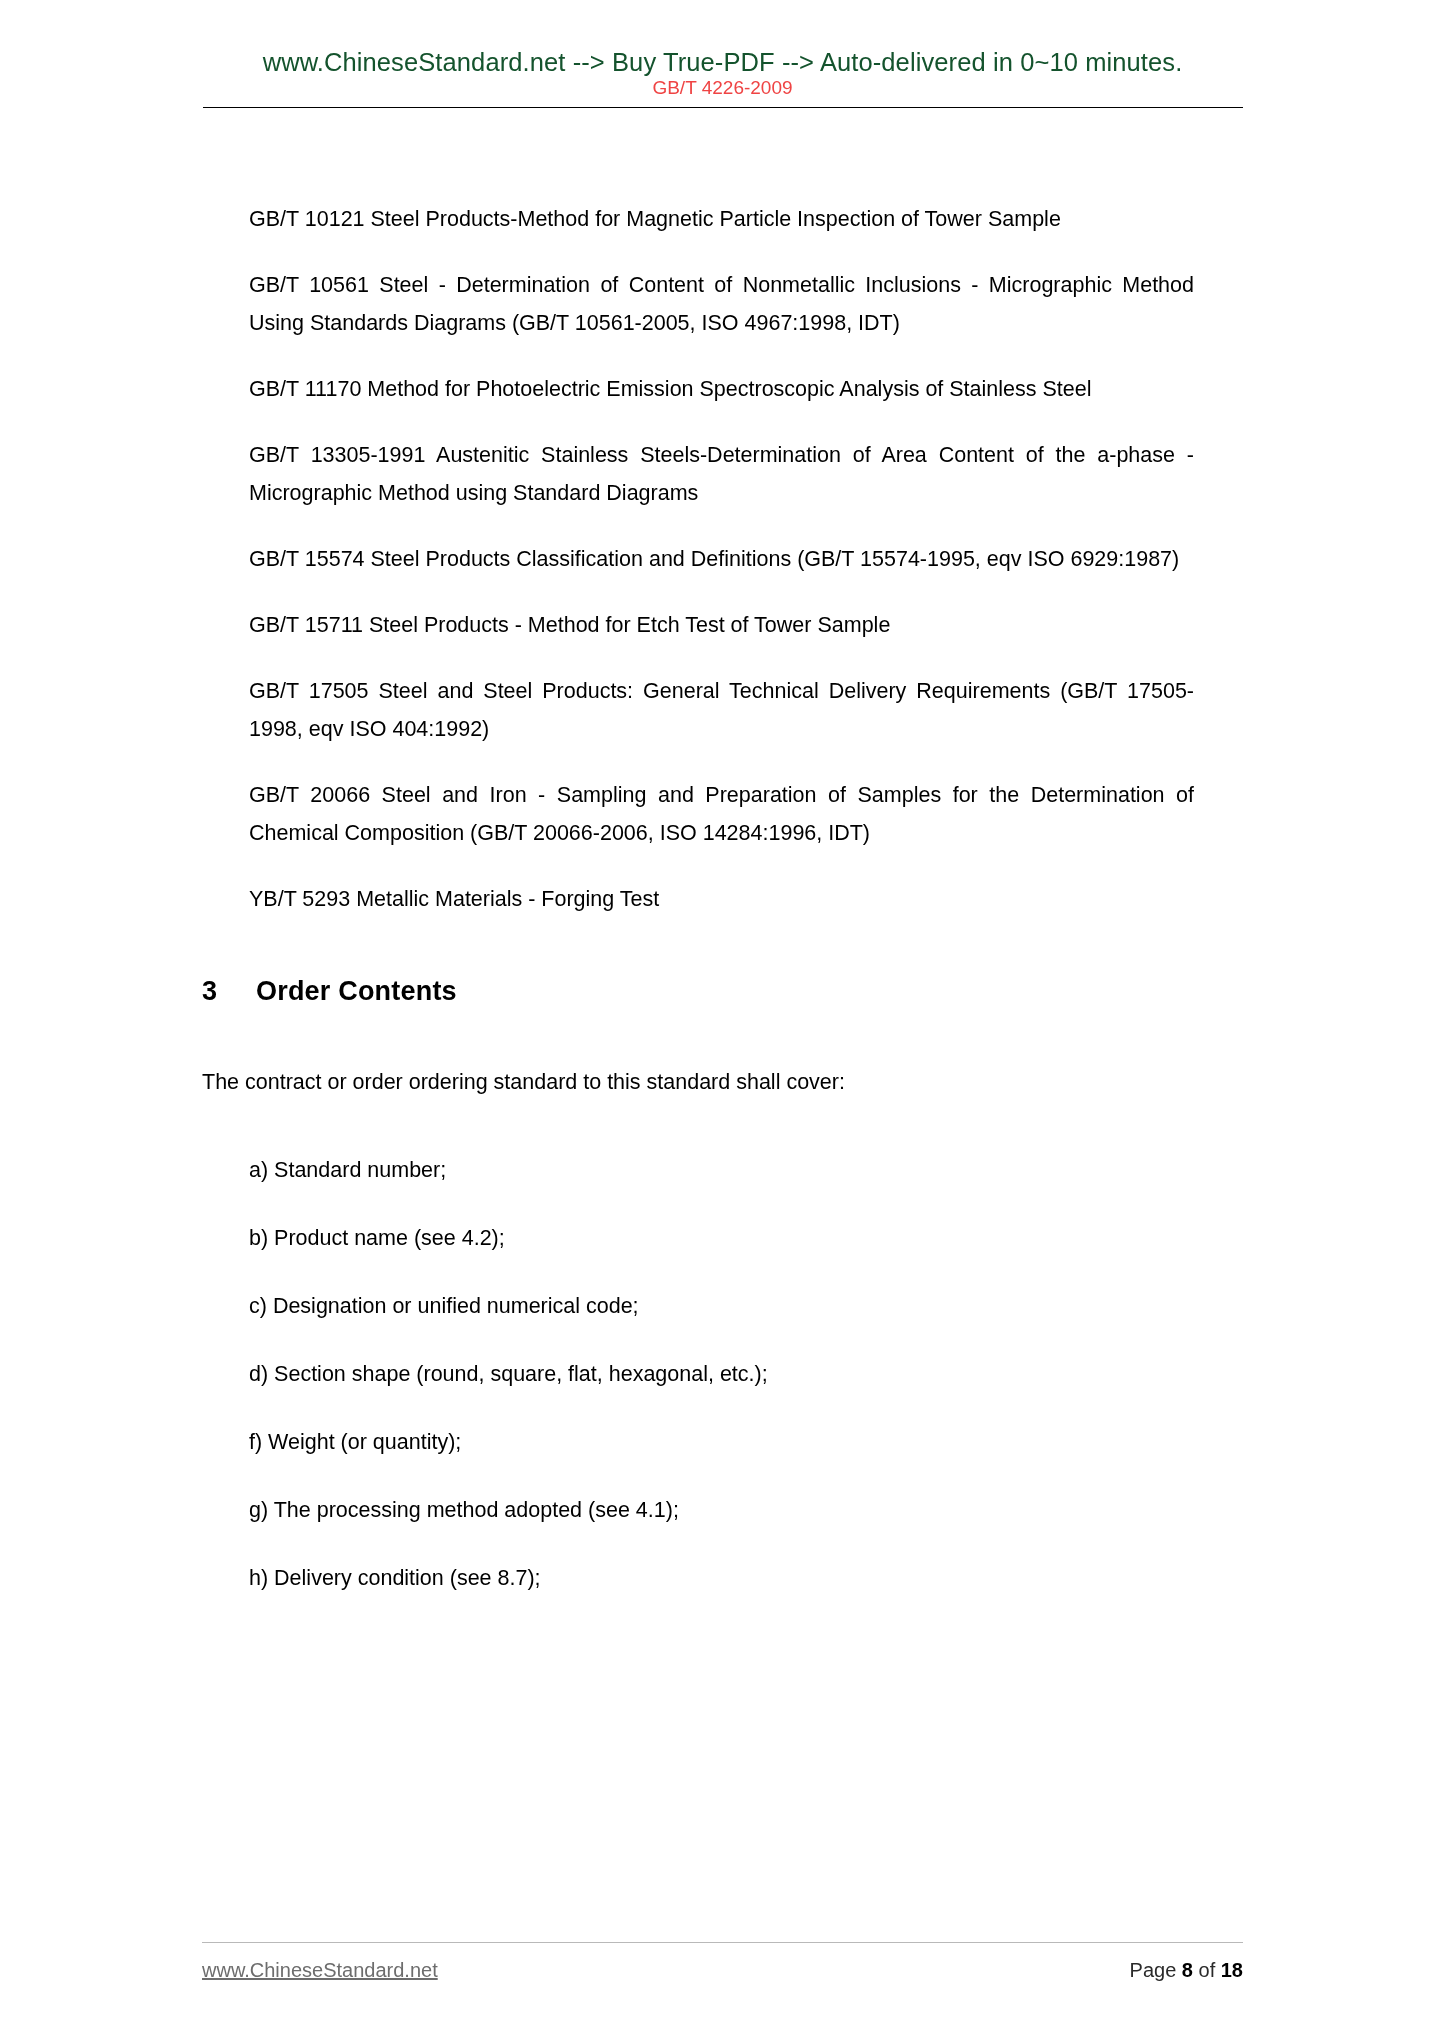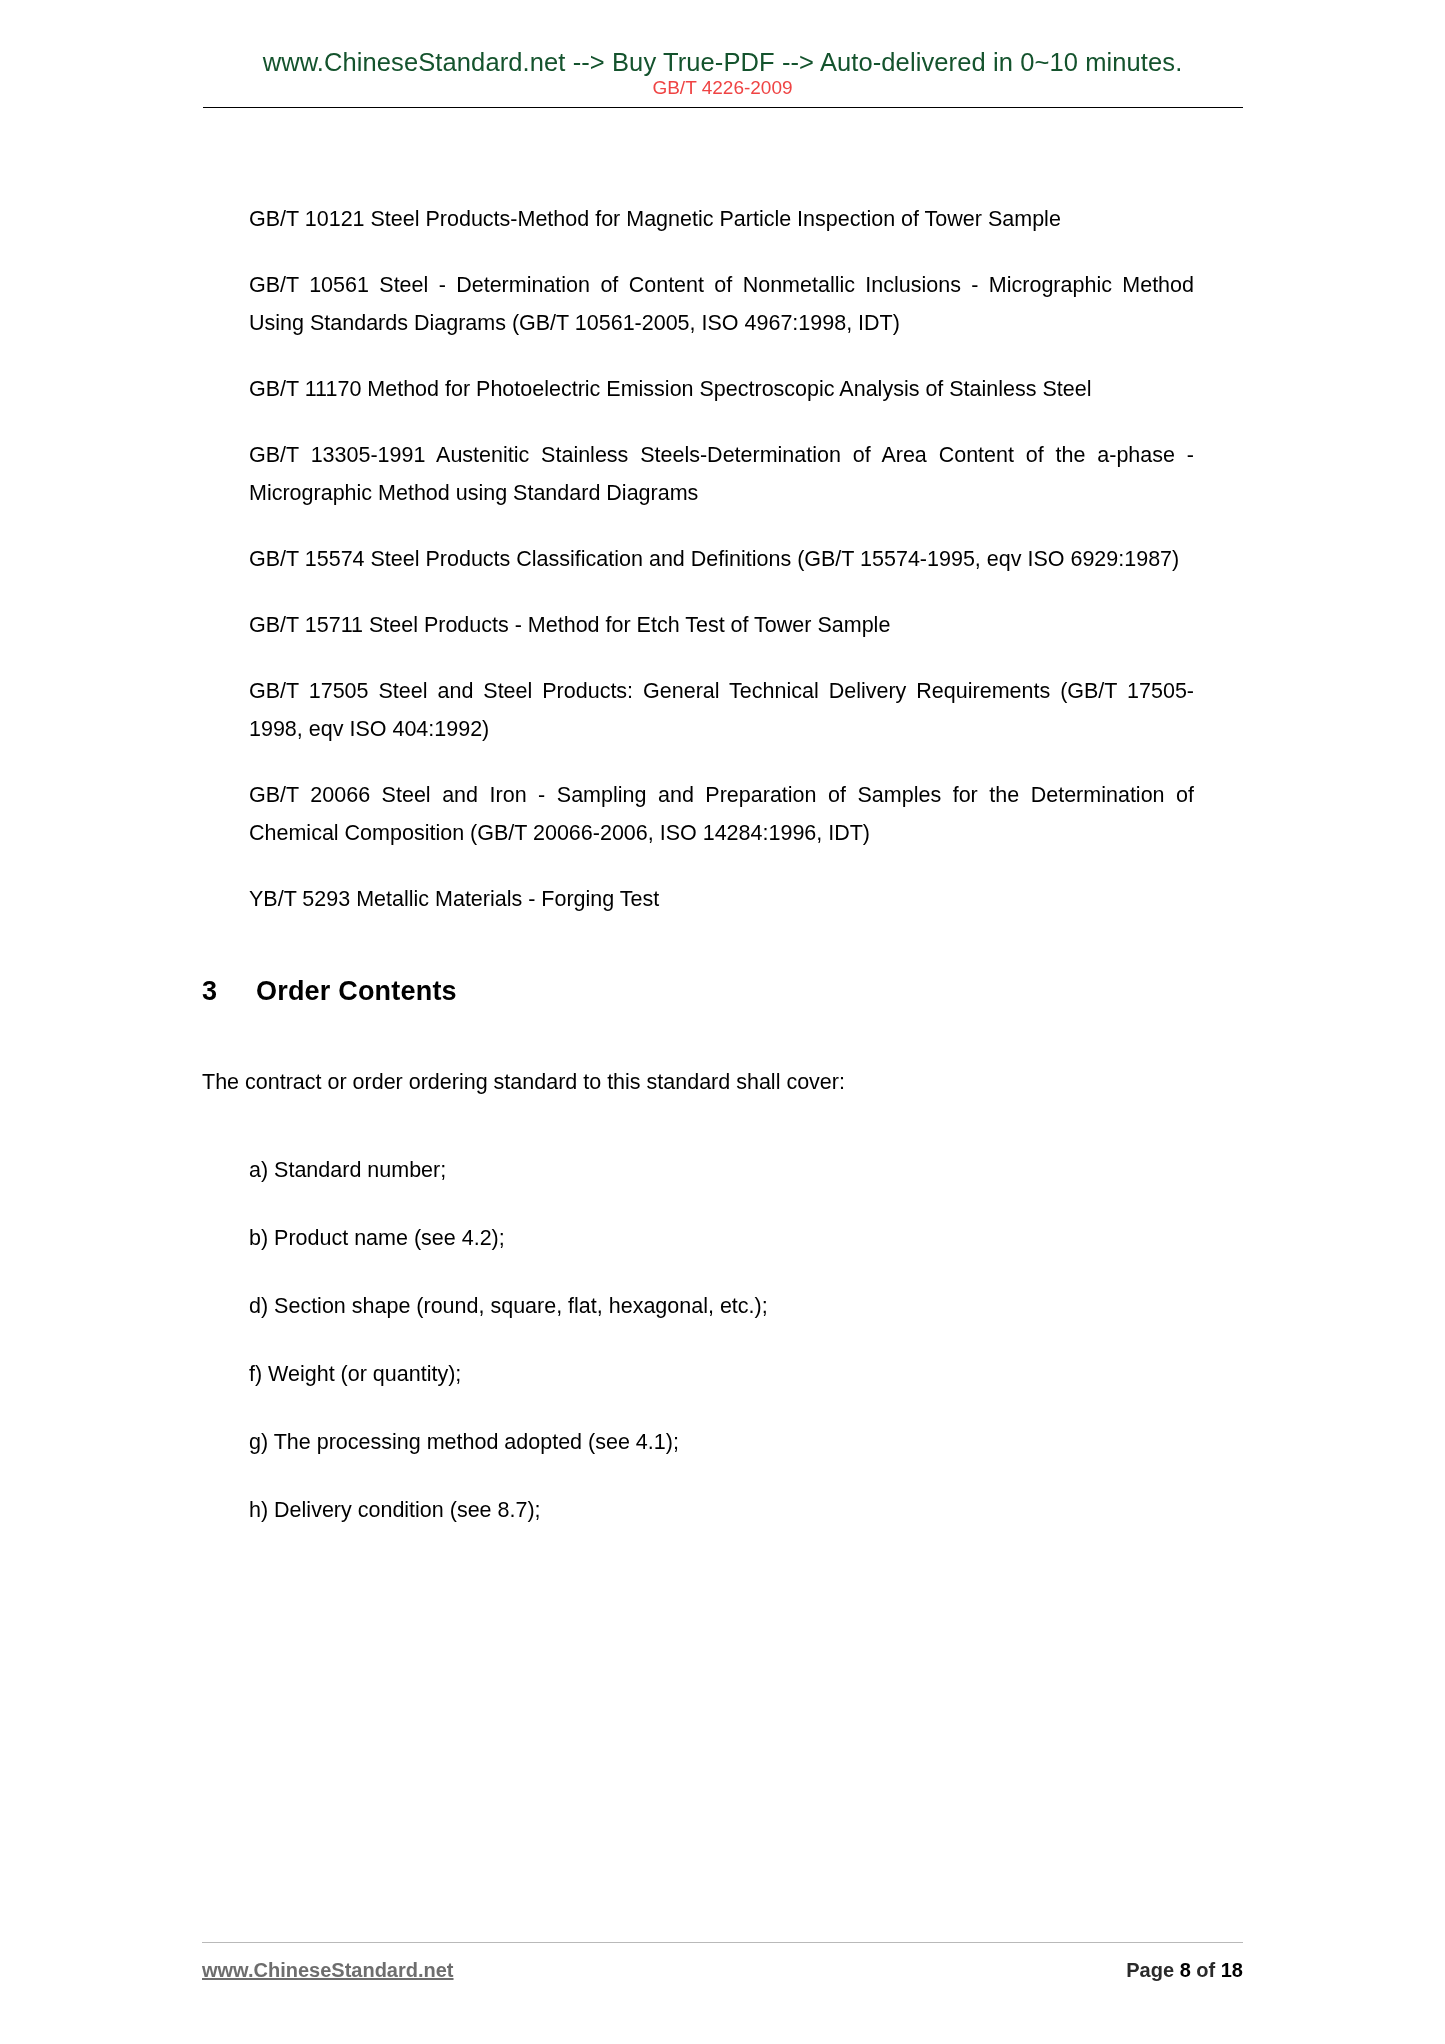--- a/index.html
+++ b/index.html
@@ -94,21 +94,20 @@
     line-height: 38px;
   }
   .list li:first-child { margin-top: 50px; }
 
   
   .footer {
     position: absolute;
     left: 202px;
     right: 202px;
     bottom: 62px;
-    font-weight: bold;
   }
   .footer-rule {
     border-top: 1.3px solid #b9b9b9;
     margin-bottom: 16px;
   }
   .footer-row {
     display: flex;
     align-items: baseline;
     justify-content: space-between;
     font-size: 20px;
@@ -149,20 +148,21 @@
     <h2 class="section-heading">
       <span class="num">3</span>
       <span class="title">Order Contents</span>
     </h2>
 
     <p class="lead-para">The contract or order ordering standard to this standard shall cover:</p>
 
     <ul class="list">
       <li>a) Standard number;</li>
       <li>b) Product name (see 4.2);</li>
+      <li>c) Designation or unified numerical code;</li>
       <li>d) Section shape (round, square, flat, hexagonal, etc.);</li>
       <li>f) Weight (or quantity);</li>
       <li>g) The processing method adopted (see 4.1);</li>
       <li>h) Delivery condition (see 8.7);</li>
     </ul>
 
   </div>
 
   <div class="footer">
     <div class="footer-rule"></div>

